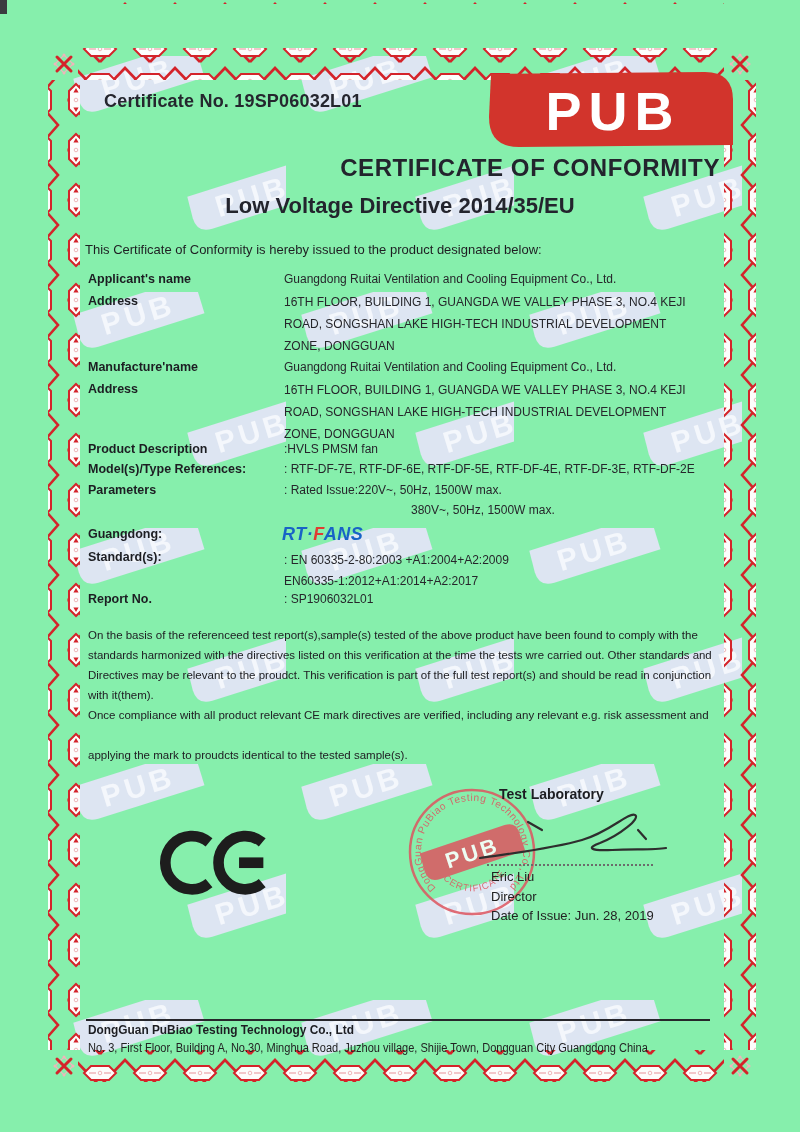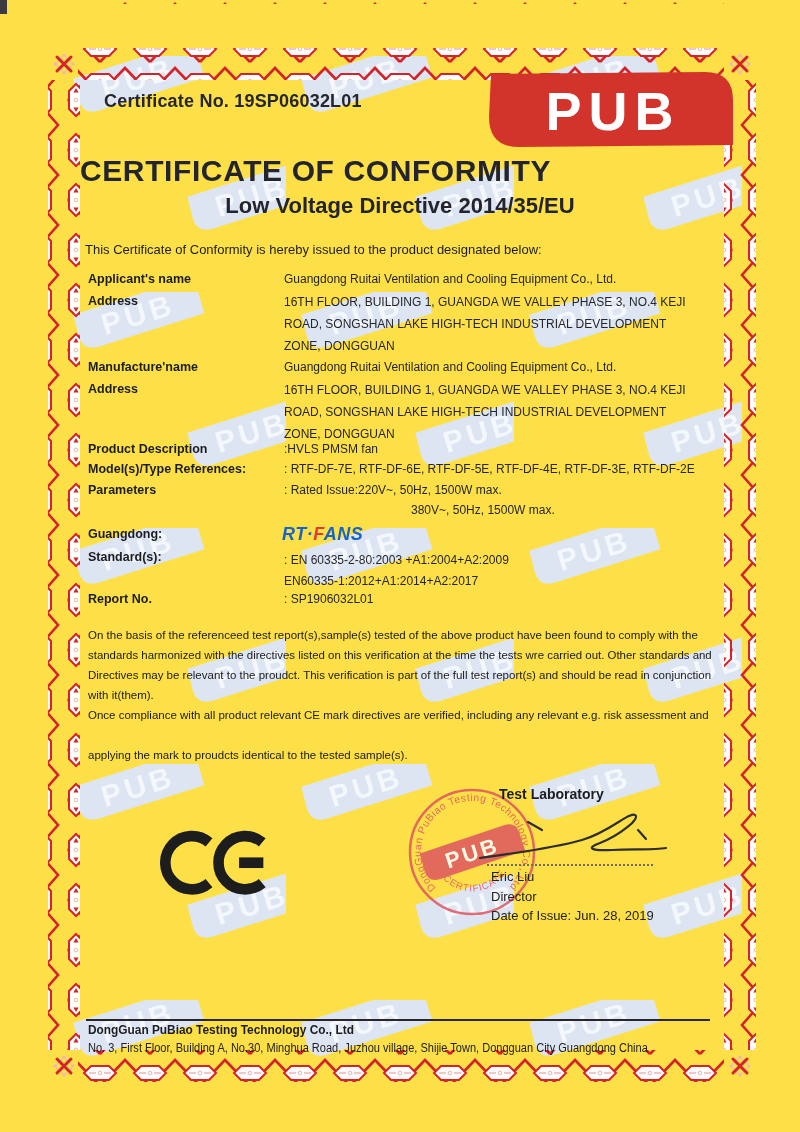--- a/index.html
+++ b/index.html
@@ -1,24 +1,24 @@
 <!DOCTYPE html>
 <html><head>
 <meta charset="utf-8">
 <style>
   html,body{margin:0;padding:0;background:#e8e8e8;}
   .page{
     position:relative;width:800px;height:1132px;margin:0 auto;
-    background:#fde047;overflow:hidden;
+    background:#86efac;overflow:hidden;
     font-family:"Liberation Sans",sans-serif;color:#26262b;
   }
   .abs{position:absolute;}
   svg{display:block;}
   .cert-no{left:104px;top:91px;font-size:18px;font-weight:bold;color:#25262e;letter-spacing:.2px;}
-  .title{left:80px;top:154px;width:640px;text-align:left;font-size:30px;font-weight:bold;color:#23242d;letter-spacing:.6px;white-space:nowrap;}
+  .title{left:80px;top:154px;width:640px;text-align:right;font-size:24px;font-weight:bold;color:#23242d;letter-spacing:.6px;white-space:nowrap;}
   .subtitle{left:80px;top:193px;width:640px;text-align:center;font-size:22px;font-weight:bold;color:#23242d;}
   .intro{left:85px;top:242px;font-size:13px;color:#1e1e22;white-space:nowrap;}
   .lbl{left:88px;font-weight:bold;font-size:12.5px;color:#1c1d22;white-space:nowrap;}
   .val{left:284px;font-size:12px;color:#26262b;white-space:nowrap;}
   .val.multi{white-space:pre-line;line-height:22px;}
   .val.std{white-space:pre-line;line-height:21px;}
   .pline{left:88px;font-size:11.5px;color:#202024;white-space:nowrap;}
   .lab-head{left:499px;top:786px;font-size:14px;font-weight:bold;color:#1c1d22;}
   .sig-name{left:491px;top:869px;font-size:13px;color:#222;}
   .sig-title{left:491px;top:889px;font-size:13px;color:#222;}

